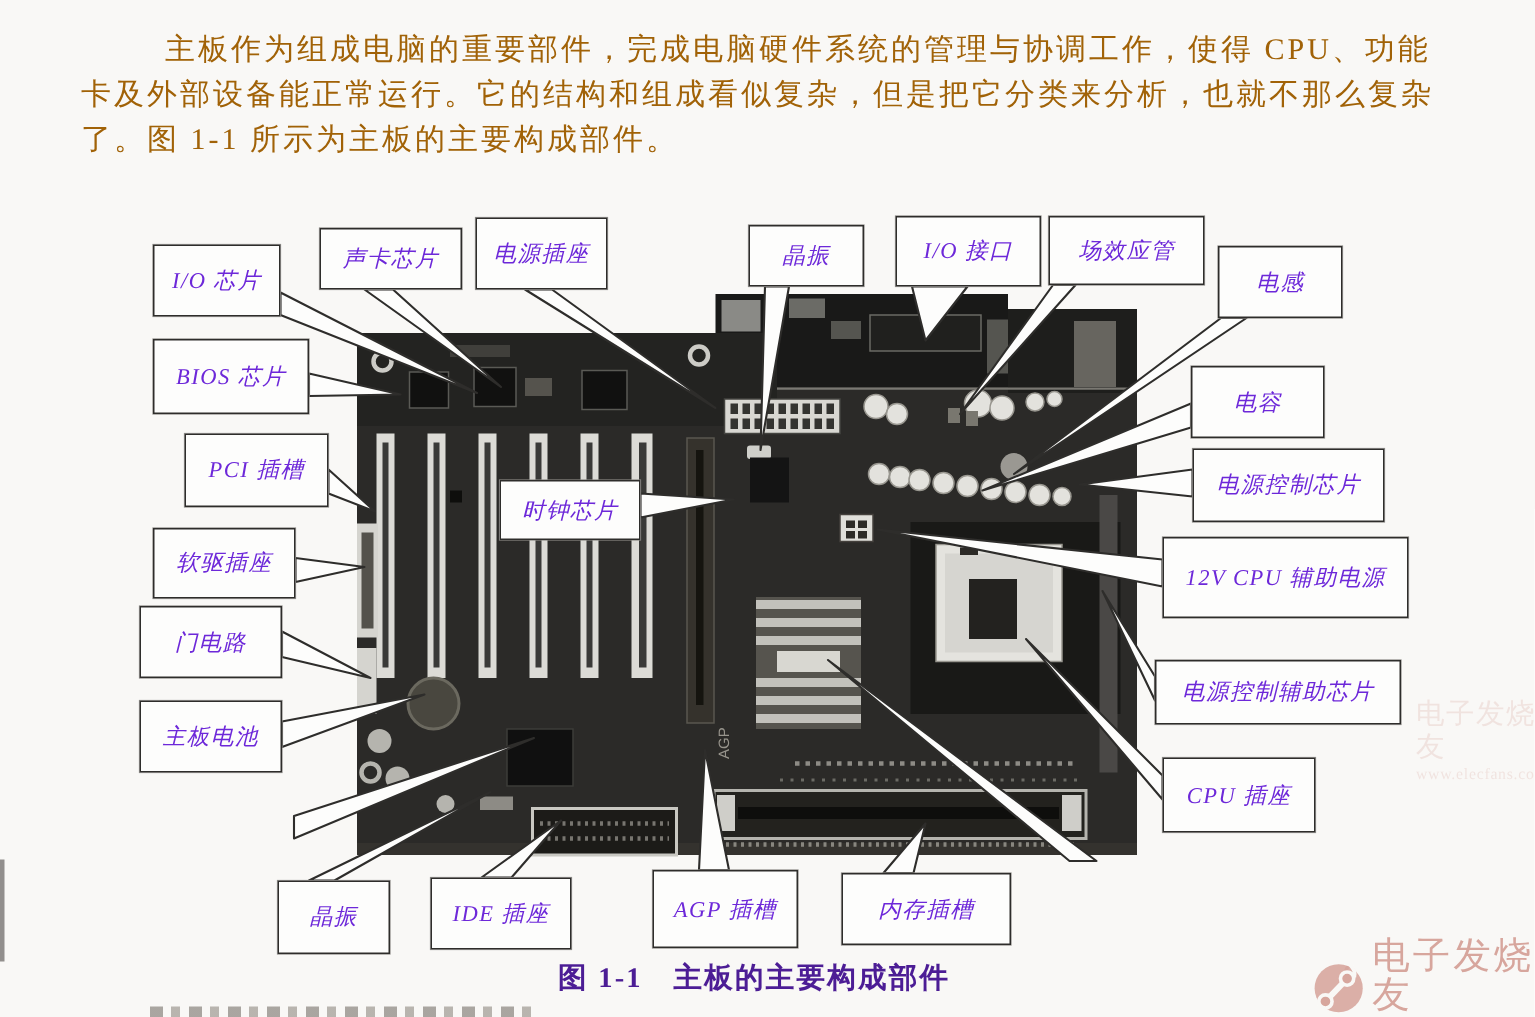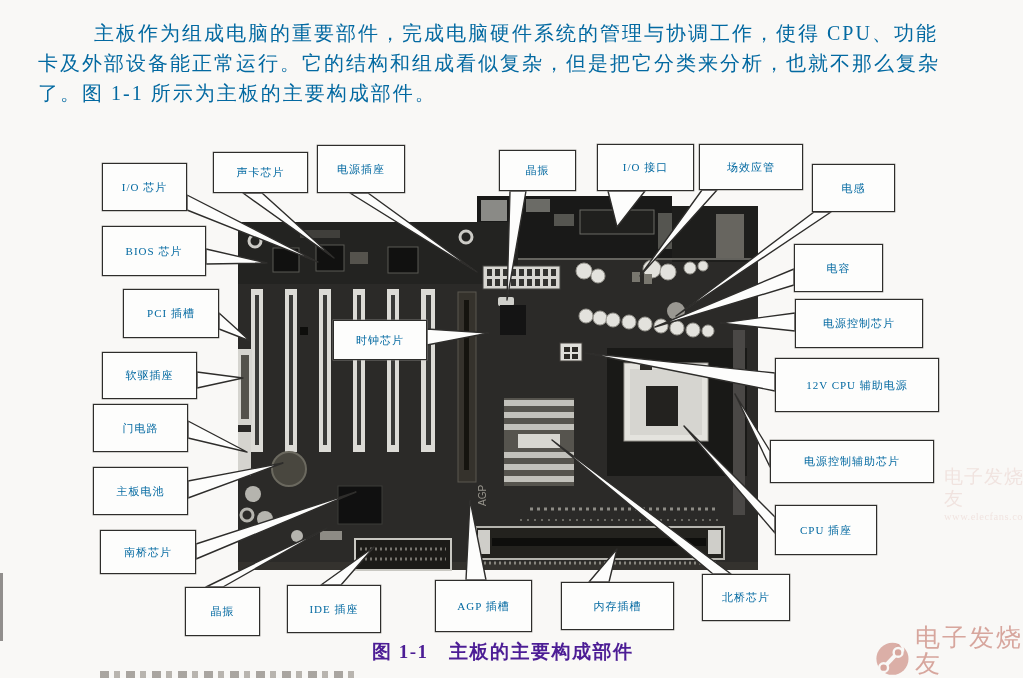--- a/index.html
+++ b/index.html
@@ -4,37 +4,38 @@
 <style>
   html,body{margin:0;padding:0;}
   .page{
     position:relative;
     width:1023px;height:678px;
     background:#f9f8f6;
     overflow:hidden;
     font-family:"Liberation Serif", serif;
   }
   
-  .para{position:absolute;left:38px;top:18px;width:950px;color:#0369a1;}
+  .para{position:absolute;left:54px;top:18px;width:950px;color:#a16207;}
   .para .line{
     height:30px;line-height:30px;font-size:20px;letter-spacing:2px;
     white-space:nowrap;
   }
   .para .line.indent{padding-left:56px;}
   
   .diagram-svg{position:absolute;left:0;top:0;}
   .label-box{
     position:absolute;
     box-sizing:border-box;
     background:#fdfdfc;
     border:1.6px solid #2e2d2b;
     display:flex;align-items:center;justify-content:center;
-    font-size:11px;color:#0369a1;white-space:nowrap;
+    font-size:15px;color:#6d28d9;white-space:nowrap;
     letter-spacing:1px;
     box-shadow:0 0 0 .4px #8a8884;
+    font-style:italic;
   }
   
   .caption{
     position:absolute;left:372px;top:639px;
     font-size:19px;font-weight:bold;color:#4c1d95;letter-spacing:1.5px;
     white-space:nowrap;
   }
   
   .wm{position:absolute;display:flex;align-items:center;color:#cf9288;}
   .wm-text{margin-left:4px;}
@@ -266,26 +267,24 @@
   <div class="label-box" style="left:123px;top:289px;width:96px;height:49px">PCI 插槽</div>
   <div class="label-box" style="left:794px;top:244px;width:89px;height:48px">电容</div>
   <div class="label-box" style="left:333px;top:320px;width:94px;height:40px">时钟芯片</div>
   <div class="label-box" style="left:795px;top:299px;width:128px;height:49px">电源控制芯片</div>
   <div class="label-box" style="left:102px;top:352px;width:95px;height:47px">软驱插座</div>
   <div class="label-box" style="left:775px;top:358px;width:164px;height:54px">12V CPU 辅助电源</div>
   <div class="label-box" style="left:93px;top:404px;width:95px;height:48px">门电路</div>
   <div class="label-box" style="left:770px;top:440px;width:164px;height:43px">电源控制辅助芯片</div>
   <div class="label-box" style="left:93px;top:467px;width:95px;height:48px">主板电池</div>
   <div class="label-box" style="left:775px;top:505px;width:102px;height:50px">CPU 插座</div>
-  <div class="label-box" style="left:100px;top:530px;width:96px;height:44px">南桥芯片</div>
   <div class="label-box" style="left:185px;top:587px;width:75px;height:49px">晶振</div>
   <div class="label-box" style="left:287px;top:585px;width:94px;height:48px">IDE 插座</div>
   <div class="label-box" style="left:435px;top:580px;width:97px;height:52px">AGP 插槽</div>
   <div class="label-box" style="left:561px;top:582px;width:113px;height:48px">内存插槽</div>
-  <div class="label-box" style="left:702px;top:574px;width:88px;height:47px">北桥芯片</div>
 
   <div class="caption">图 1-1　主板的主要构成部件</div>
 
   <div class="wm wm-faint">
     <div class="wm-brand">电子发烧友</div>
     <div class="wm-site">www.elecfans.com</div>
   </div>
 
   <div class="wm wm-bottom">
     <svg width="46" height="48" viewBox="0 0 46 48">

